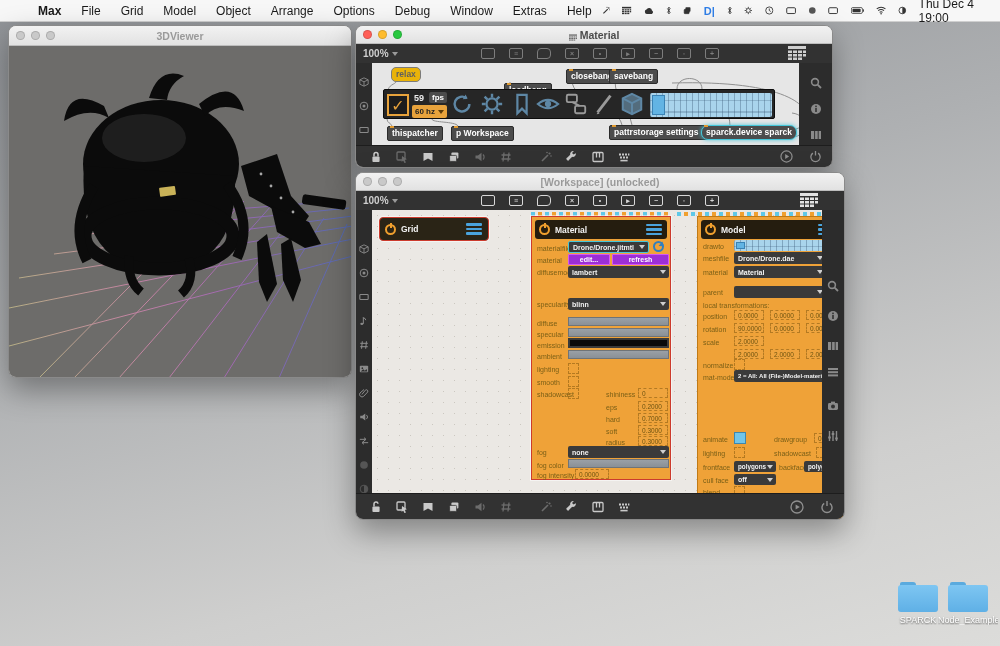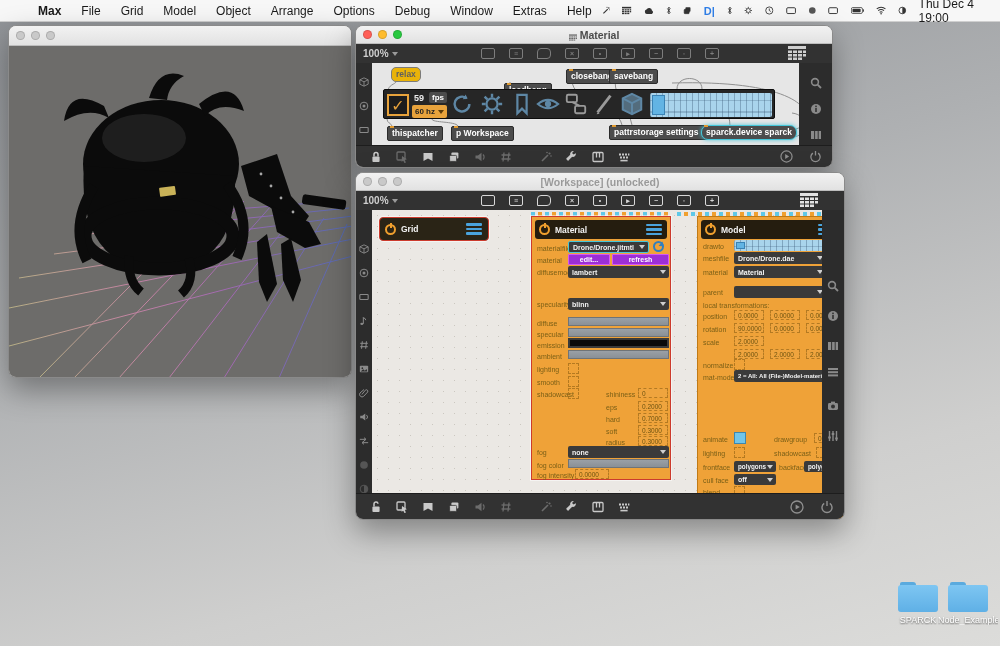--- a/index.html
+++ b/index.html
@@ -402,20 +402,21 @@
   </span>
 </div>
 
 <div class="window" id="viewer">
   <div class="titlebar">
     <div class="lights">
       <span class="light inactive"></span>
       <span class="light inactive"></span>
       <span class="light inactive"></span>
     </div>
+    <div class="win-title dim">3DViewer</div>
   </div>
   <div class="content">
     <svg class="icon" width="344" height="333" viewBox="0 0 344 333">
       <defs>
         <linearGradient id="gridg" x1="0" y1="0" x2="1" y2="0">
           <stop offset="0" stop-color="#cfc68e"></stop>
             <stop offset=".35" stop-color="#e08cb4"></stop>
           <stop offset=".62" stop-color="#b468c8"></stop>
             <stop offset="1" stop-color="#4a68c8"></stop>
         </linearGradient>

